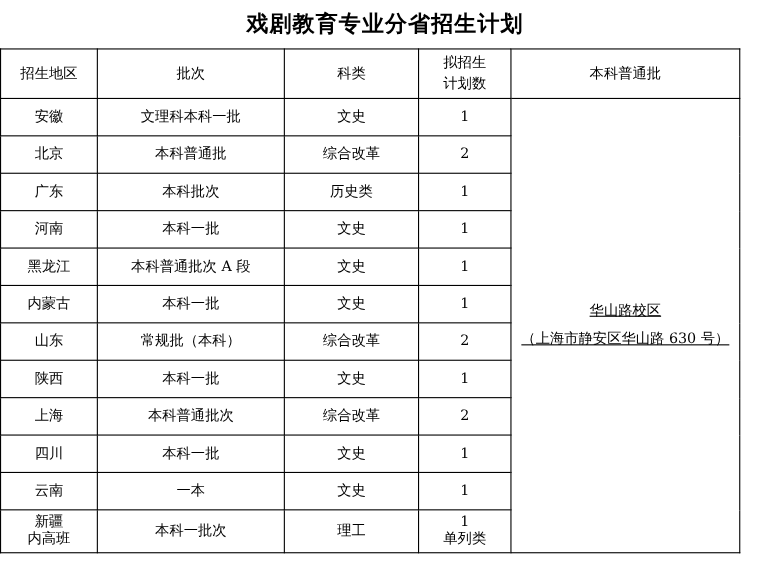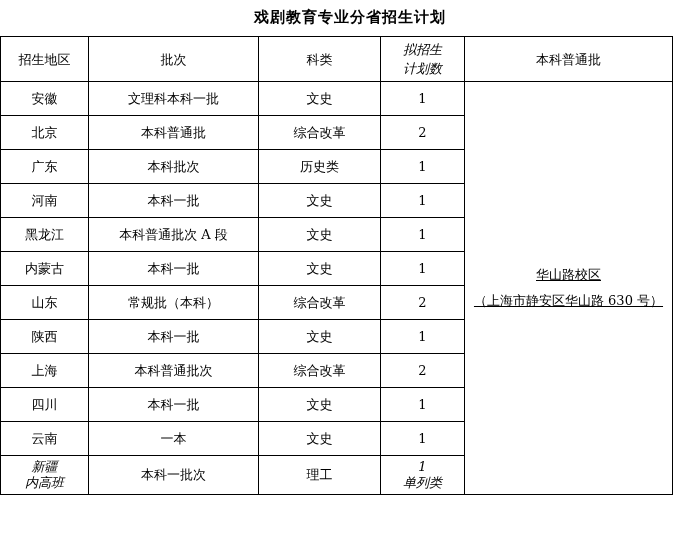--- a/index.html
+++ b/index.html
@@ -15,21 +15,21 @@
     overflow: hidden;
   }
   .page {
     position: relative;
     width: 700px;
     height: 534px;
     box-sizing: border-box;
   }
   .doc-title {
     text-align: center;
-    font-size: 15px;
+    font-size: 20px;
     font-weight: bold;
     letter-spacing: 1px;
     padding-top: 8px;
     padding-bottom: 9px;
     font-family: "DejaVu Serif", "Liberation Serif", serif;
   }
   .table-wrap {
     padding: 0 0;
   }
   table.plan-table {
@@ -74,21 +74,21 @@
   .campus-addr {
     display: block;
   }
   .two-line {
     line-height: 16px;
     margin-left: 11px;
   }
   .hdr-two-line {
     line-height: 19px;
   }
-  .small-stack span { display: block; font-style: italic; }
+  .small-stack span { display: block; }
 </style>
 </head>
 <body>
 
 <div class="page">
 
   <div class="doc-title">戏剧教育专业分省招生计划</div>
 
   <div class="table-wrap">
     <table class="plan-table">

